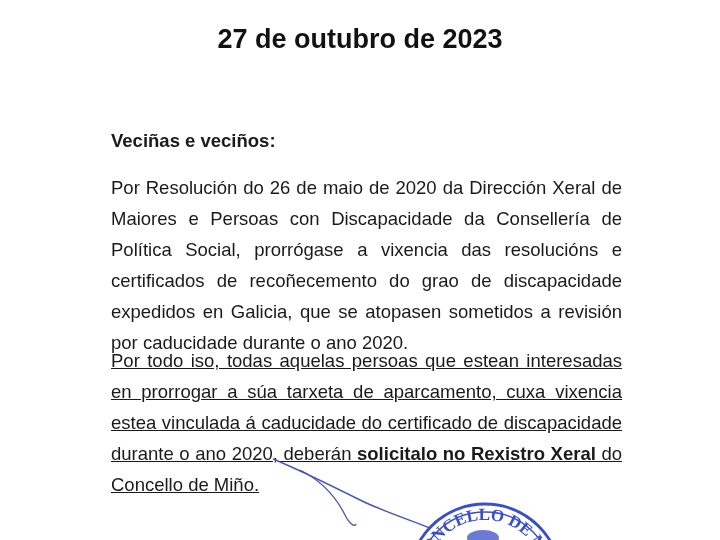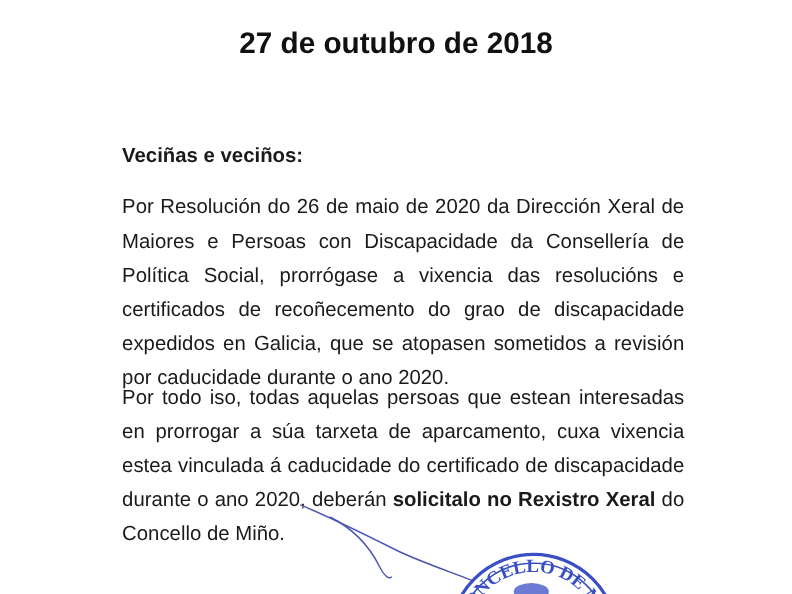--- a/index.html
+++ b/index.html
@@ -4,29 +4,29 @@
 <style>
   html, body { margin: 0; padding: 0; background: #ffffff; }
   body { width: 720px; height: 540px; overflow: hidden; position: relative;
          font-family: "Liberation Sans", "DejaVu Sans", sans-serif; color: #1a1a1a; }
   .title { position: absolute; top: 24px; left: 0; width: 720px; text-align: center;
            font-weight: bold; font-size: 27px; letter-spacing: 0; color: #111; }
   .greeting { position: absolute; left: 111px; top: 130px; font-size: 18.5px; font-weight: bold; }
   .para { position: absolute; left: 111px; width: 511px; font-size: 18.5px;
           line-height: 31px; text-align: justify; }
   .p1 { top: 172px; }
-  .p2 { top: 345px; }
+  .p2 { top: 345px; text-decoration: underline; }
   .bold { font-weight: bold; }
   .sig { position: absolute; left: 0; top: 0; width: 720px; height: 540px; pointer-events: none; }
 </style>
 </head>
 <body>
 
 <div>
-  <div class="title">27 de outubro de 2018</div>
+  <div class="title">27 de outubro de 2023</div>
   <div class="greeting">Veciñas e veciños:</div>
   <div class="para p1">Por Resolución do 26 de maio de  2020 da Dirección Xeral de Maiores e Persoas con Discapacidade da Consellería de Política Social, prorrógase a vixencia das resolucións e certificados de recoñecemento do grao de discapacidade expedidos en Galicia, que se atopasen sometidos a revisión por caducidade durante o ano 2020.</div>
   <div class="para p2"><span>Por todo iso, todas aquelas persoas que estean interesadas en prorrogar a súa tarxeta de aparcamento, cuxa vixencia estea vinculada á caducidade do certificado de discapacidade durante o ano 2020, deberán </span><span class="bold">solicitalo no Rexistro Xeral</span><span> do Concello de Miño.</span></div>
 
   <svg class="sig" viewBox="0 0 720 540">
     <g>
       <path d="M273 459 C 300 470, 340 490, 360 500 C 380 510, 410 520, 430 528" stroke="#4a56b0" stroke-width="1.4" fill="none"></path>
       <path d="M 300 470 C 320 480, 335 495, 345 515 C 350 525, 355 527, 356 524" stroke="#4a56b0" stroke-width="1.3" fill="none"></path>
     </g>
     <g>

